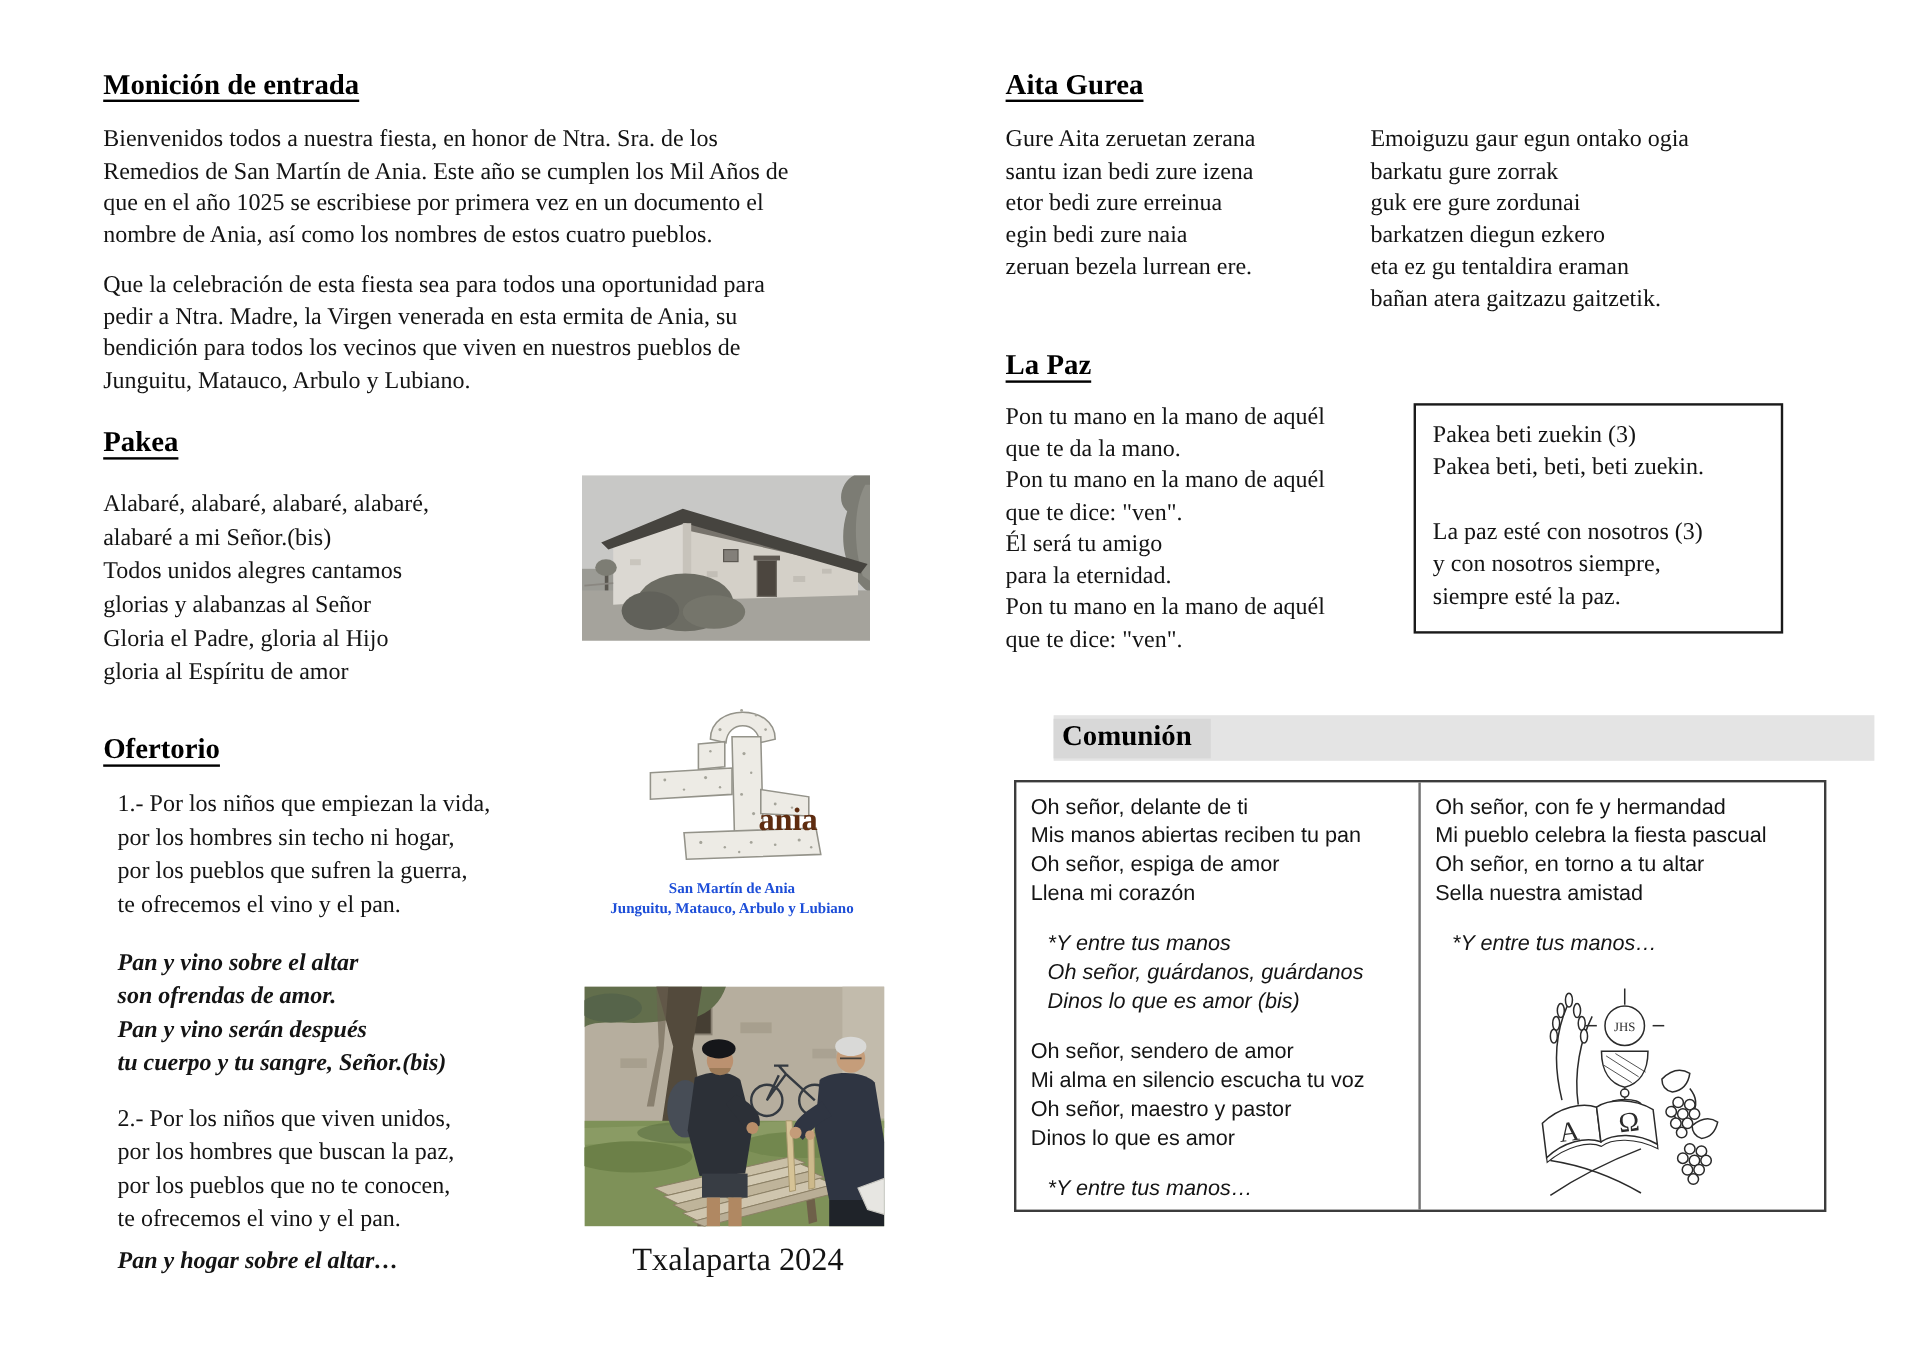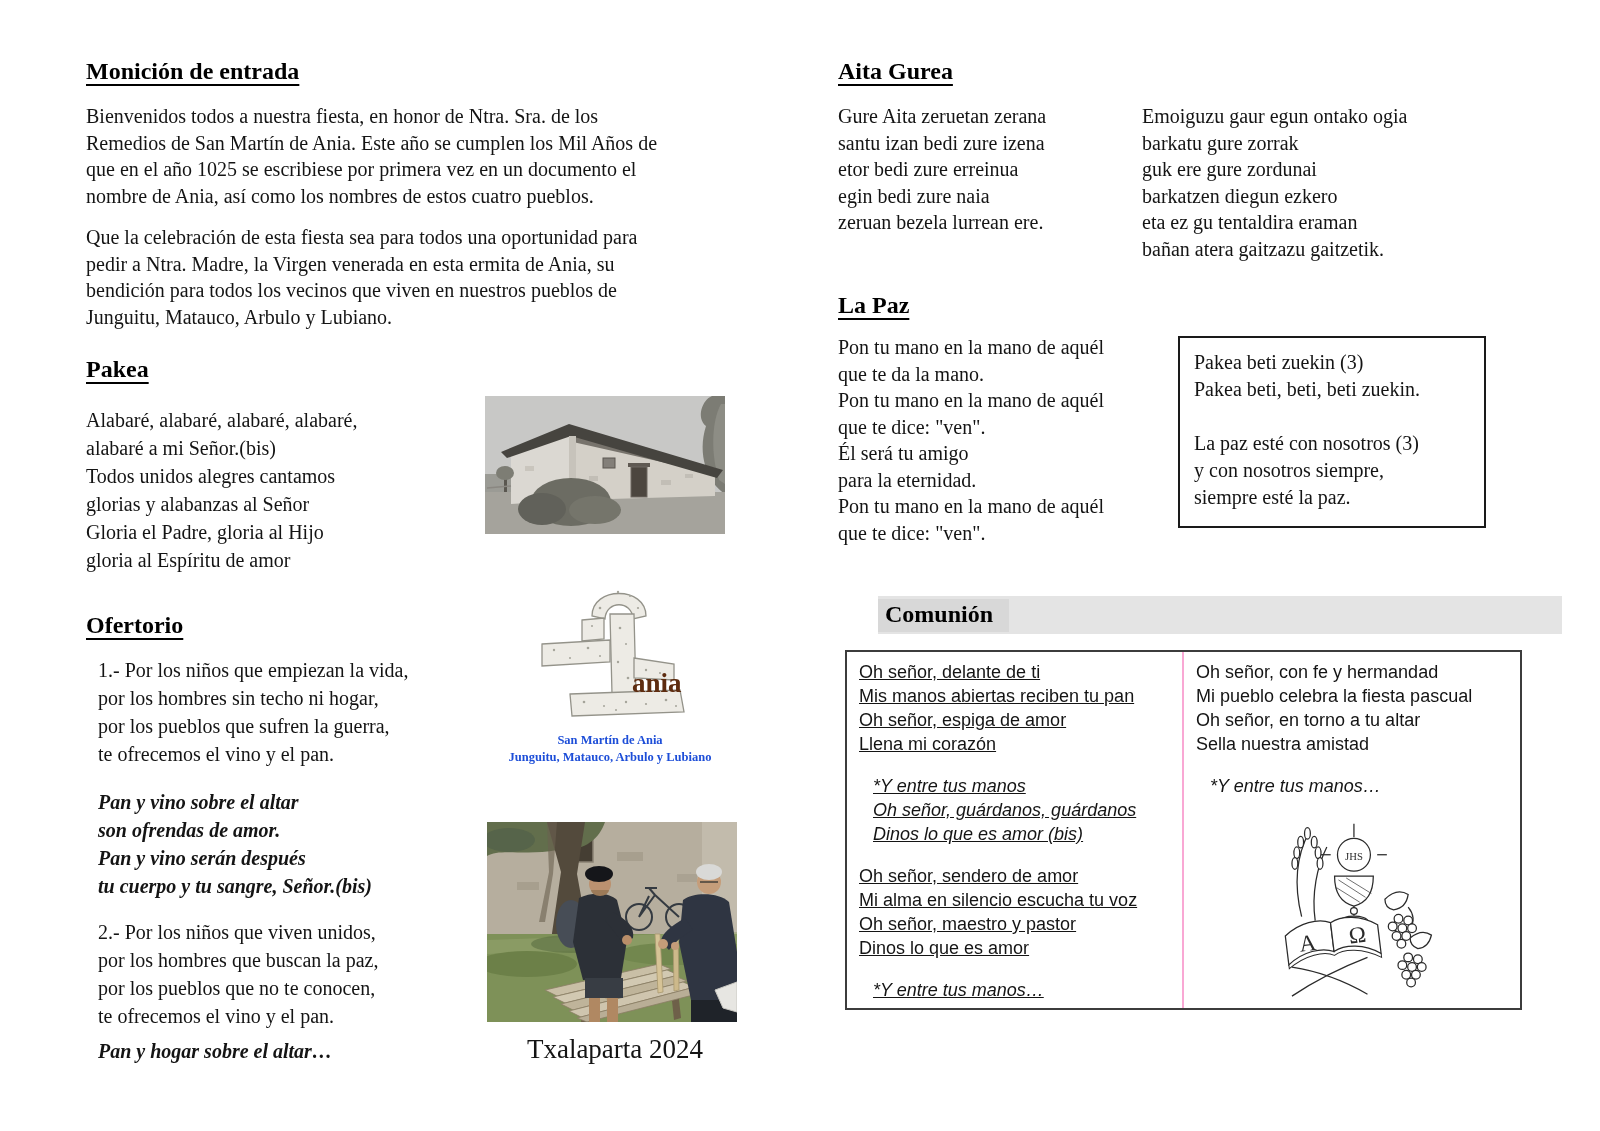--- a/index.html
+++ b/index.html
@@ -39,21 +39,21 @@
   #paz-lines{left:838px;top:334px;}
   #paz-box{position:absolute;left:1178px;top:336px;width:276px;height:166px;
            border:2px solid #1a1a1a;padding:11px 14px;font-size:20px;line-height:27px;white-space:pre-line;}
   #com-bar{position:absolute;left:878px;top:596px;width:684px;height:38px;background:#e4e4e4;
            display:flex;align-items:center;}
   .com-word{font-size:24px;font-weight:bold;color:#000;background:#d8d8d8;padding:2px 16px 4px 7px;}
   #com-table{position:absolute;left:845px;top:650px;width:677px;height:360px;
              border:2px solid #3c3c3c;display:flex;box-sizing:border-box;
              font-family:"Liberation Sans",sans-serif;font-size:18px;line-height:24px;}
   .cell{padding:8px 12px 0 12px;box-sizing:border-box;}
-  .cell-left{width:337px;border-right:2px solid #f9a8d4;text-decoration:underline;}
+  .cell-left{width:337px;border-right:2px solid #737373;}
   .cell-right{flex:1;}
   .stanza{white-space:pre-line;margin:0 0 18px 0;}
   .refrain{white-space:pre-line;margin:0 0 18px 0;font-style:italic;padding-left:14px;}
   #com-illustration{width:176px;height:184px;margin:2px auto 0;display:block;}
 </style>
 </head>
 <body>
 
 <div id="page">
 

